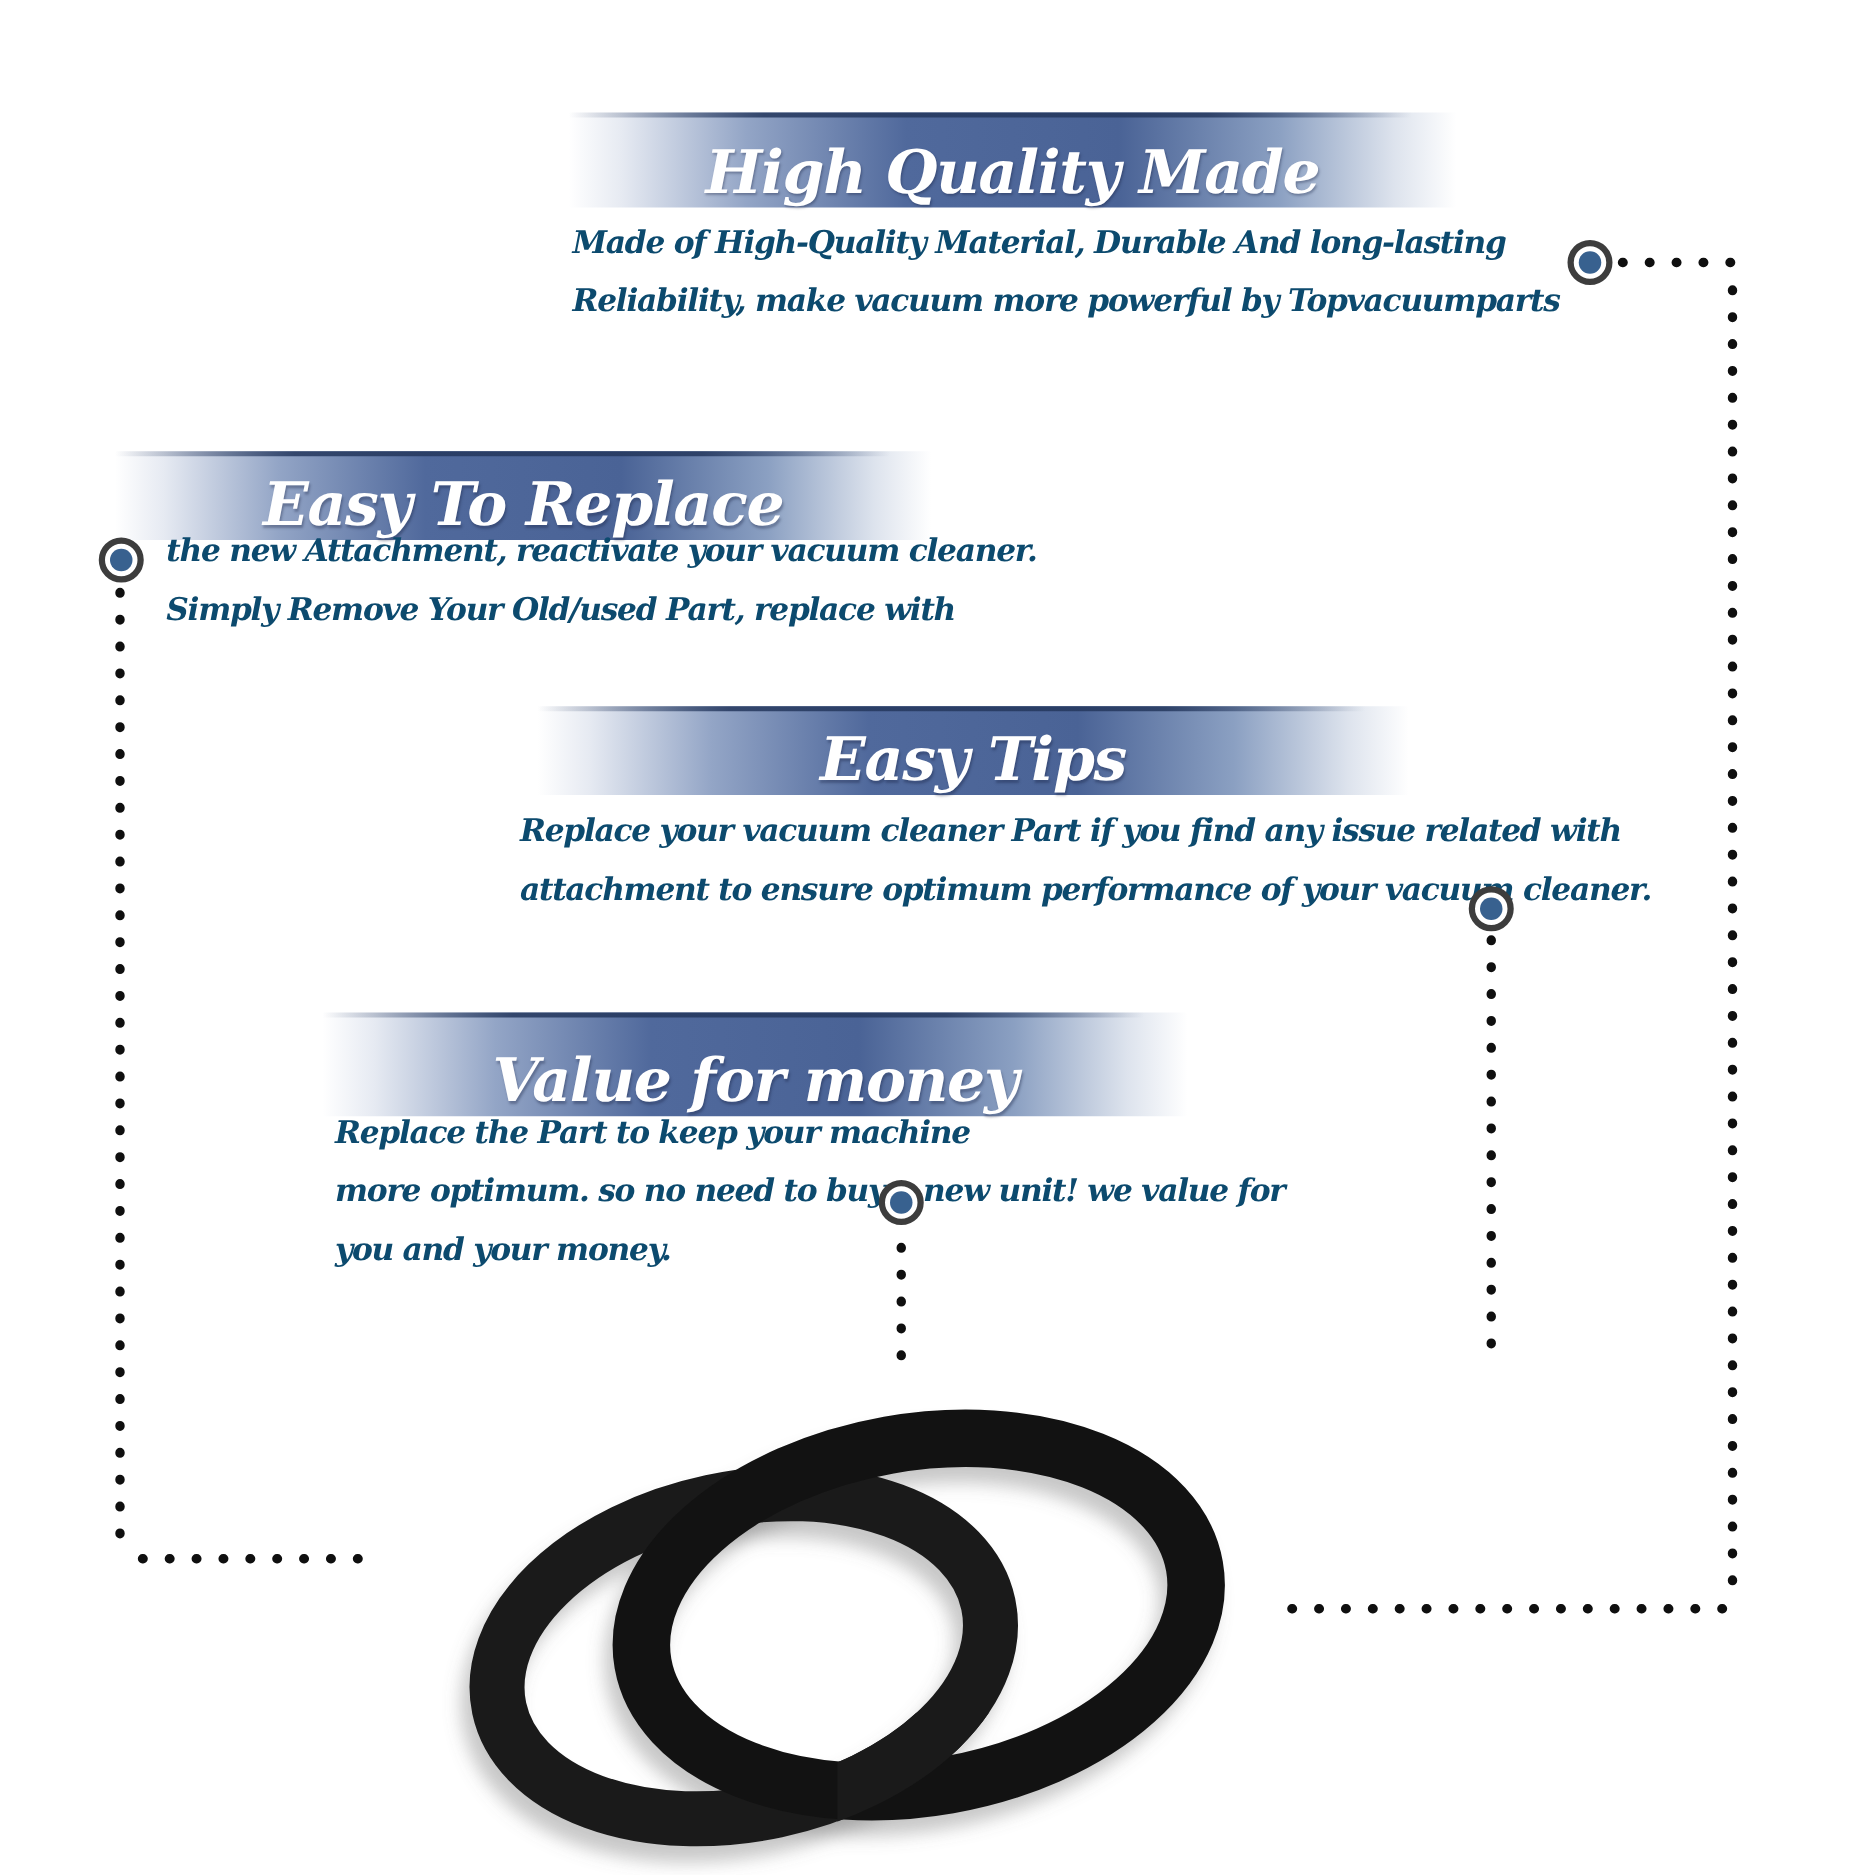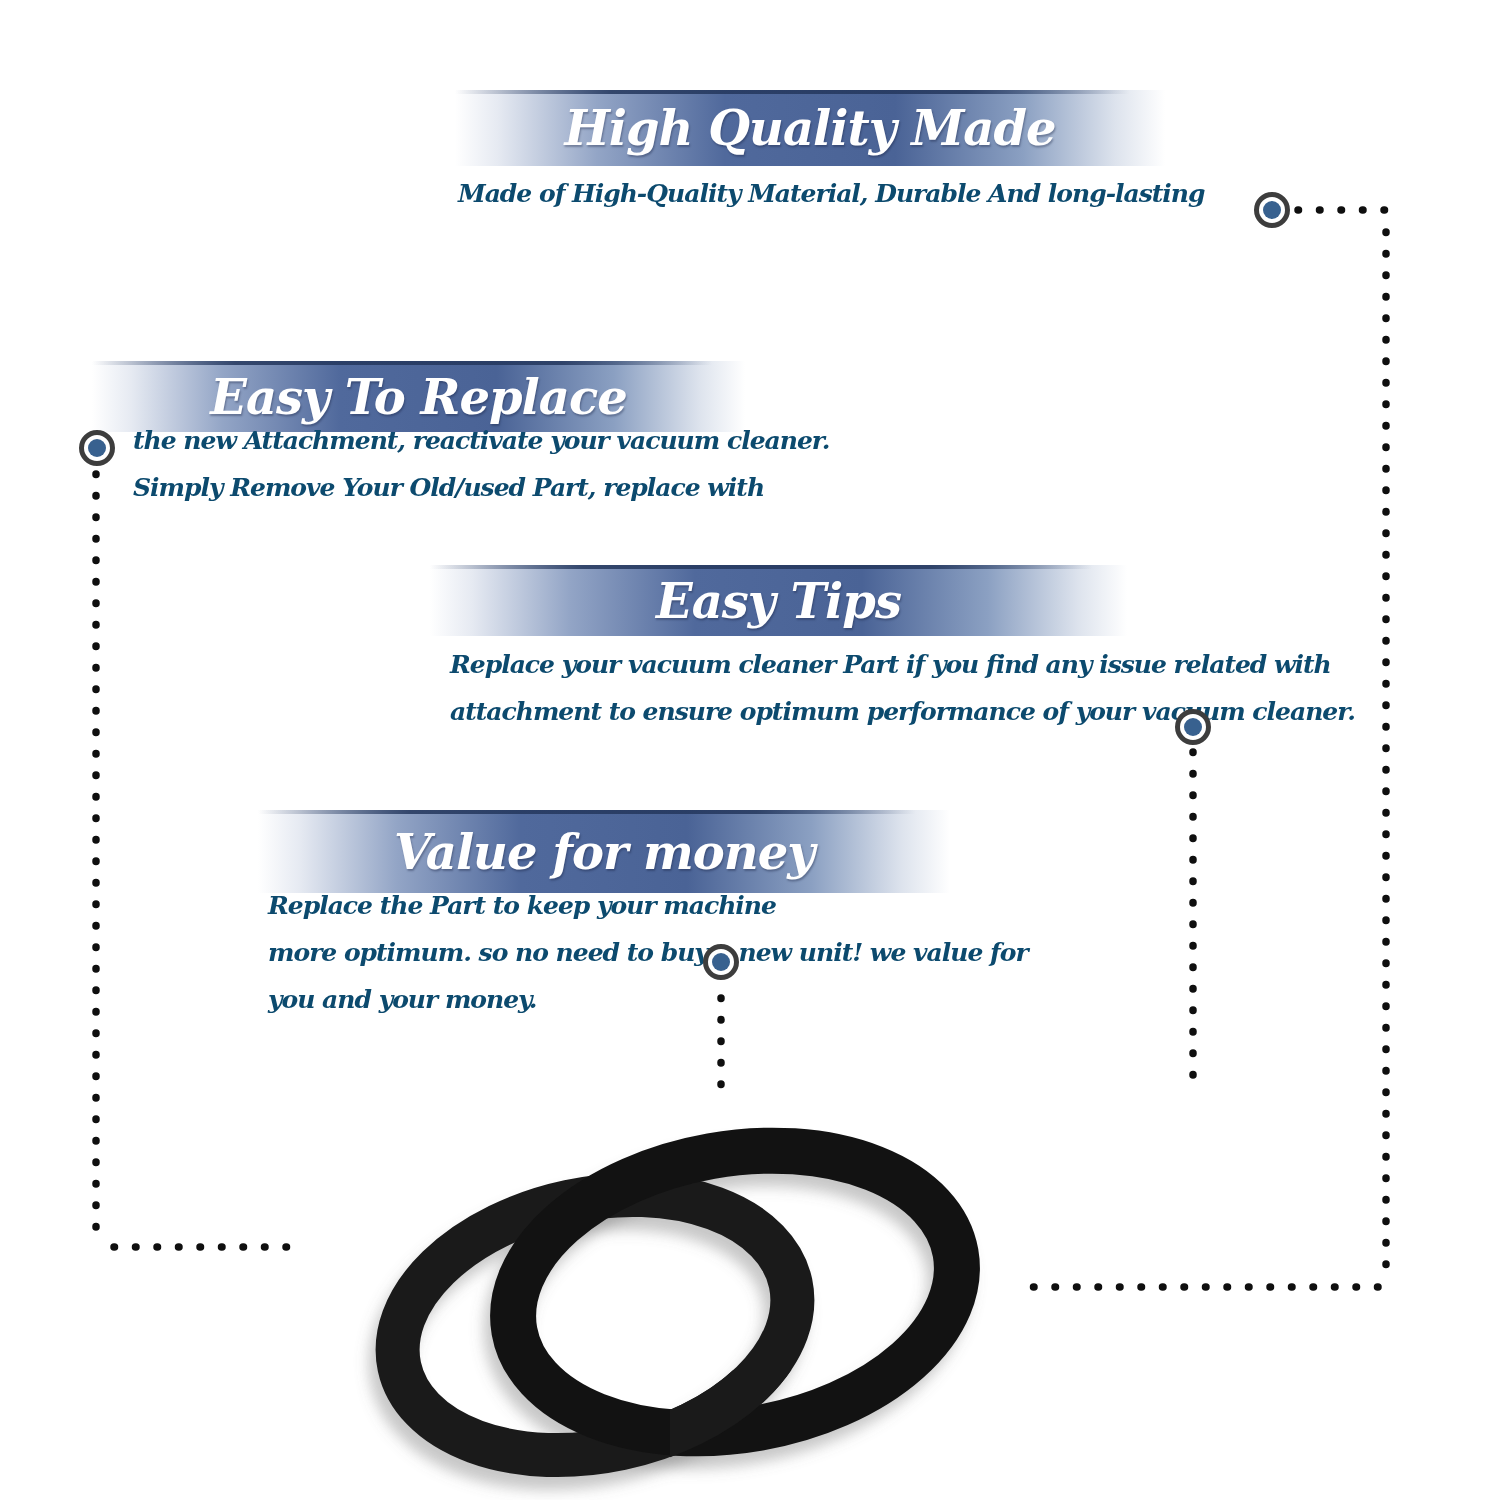--- a/index.html
+++ b/index.html
@@ -3,21 +3,21 @@
 <meta charset="utf-8">
 <style>
   html,body { margin:0; padding:0; background:#ffffff; }
   .canvas {
     position:relative; width:1500px; height:1500px; background:#ffffff;
     font-family:"DejaVu Serif", serif; overflow:hidden;
   }
   svg.overlay { position:absolute; left:0; top:0; width:1500px; height:1500px; pointer-events:none; }
 
   .banner {
-    position:absolute; display:flex; align-items:center; justify-content:center;
+    position:absolute; display:flex; align-items:flex-end; justify-content:center;
     background: linear-gradient(90deg,
       #ffffff 0%, #e6eaf2 6%, #93a5c6 20%, #50699c 38%,
       #4a6396 62%, #8ba0c2 80%, #dde3ed 93%, #ffffff 100%);
   }
   .banner::before {
     content:""; position:absolute; top:0; left:0; right:0; height:4px;
     background: linear-gradient(90deg, rgba(36,55,93,0) 0%, rgba(36,55,93,.85) 22%,
       rgba(36,55,93,.85) 72%, rgba(36,55,93,0) 95%);
   }
   .banner h2 {
@@ -30,21 +30,21 @@
   .b2 { left:92px;  top:361px; width:653px; height:71px; }
   .b3 { left:430px; top:565px; width:697px; height:71px; }
   .b4 { left:258px; top:810px; width:692px; height:83px; }
 
   .body-text {
     position:absolute; font-style:italic; font-weight:bold; color:#0c4a6e;
     font-size:25px; letter-spacing:-1px; line-height:47px; white-space:nowrap;
   }
   .t1 { left:458px; top:170px; }
   .t2 { left:133px; top:417px; }
-  .t3 { left:450px; top:641px; width:840px; text-align:right; }
+  .t3 { left:416px; top:641px; width:840px; text-align:right; }
   .t4 { left:268px; top:882px; }
 
   .marker {
     position:absolute; width:26px; height:26px; border:5px solid #3d3d3d;
     border-radius:50%; background:#ffffff;
     display:flex; align-items:center; justify-content:center;
   }
   .marker .dot { width:18px; height:18px; border-radius:50%; background:#38618f; }
   .m1 { left:1254px; top:192px; }
   .m2 { left:79px;   top:430px; }
@@ -66,20 +66,21 @@
     <path d="M114 1247 H295"></path>
     <path d="M1193 752 V1092"></path>
     <path d="M721 998 V1086"></path>
   </svg>
 
   <div class="banner b1">
     <h2>High Quality Made</h2>
   </div>
   <div class="body-text t1">
     <div>Made of High-Quality Material, Durable And long-lasting</div>
+    <div>Reliability, make vacuum more powerful by Topvacuumparts</div>
   </div>
 
   <div class="banner b2">
     <h2>Easy To Replace</h2>
   </div>
   <div class="body-text t2">
     <div>the new Attachment, reactivate your vacuum cleaner.</div>
     <div>Simply Remove Your Old/used Part, replace with</div>
   </div>
 

